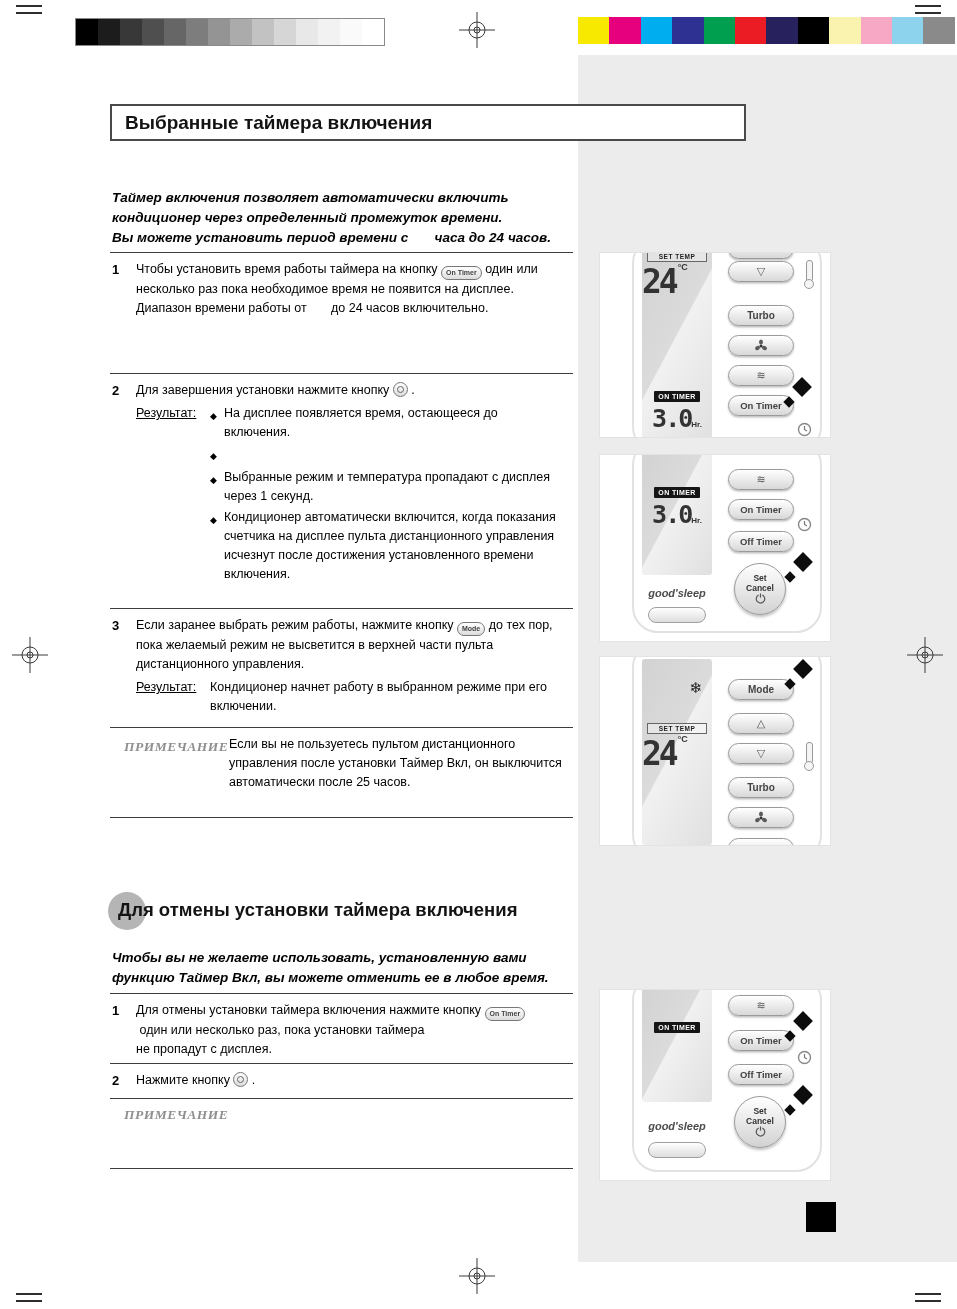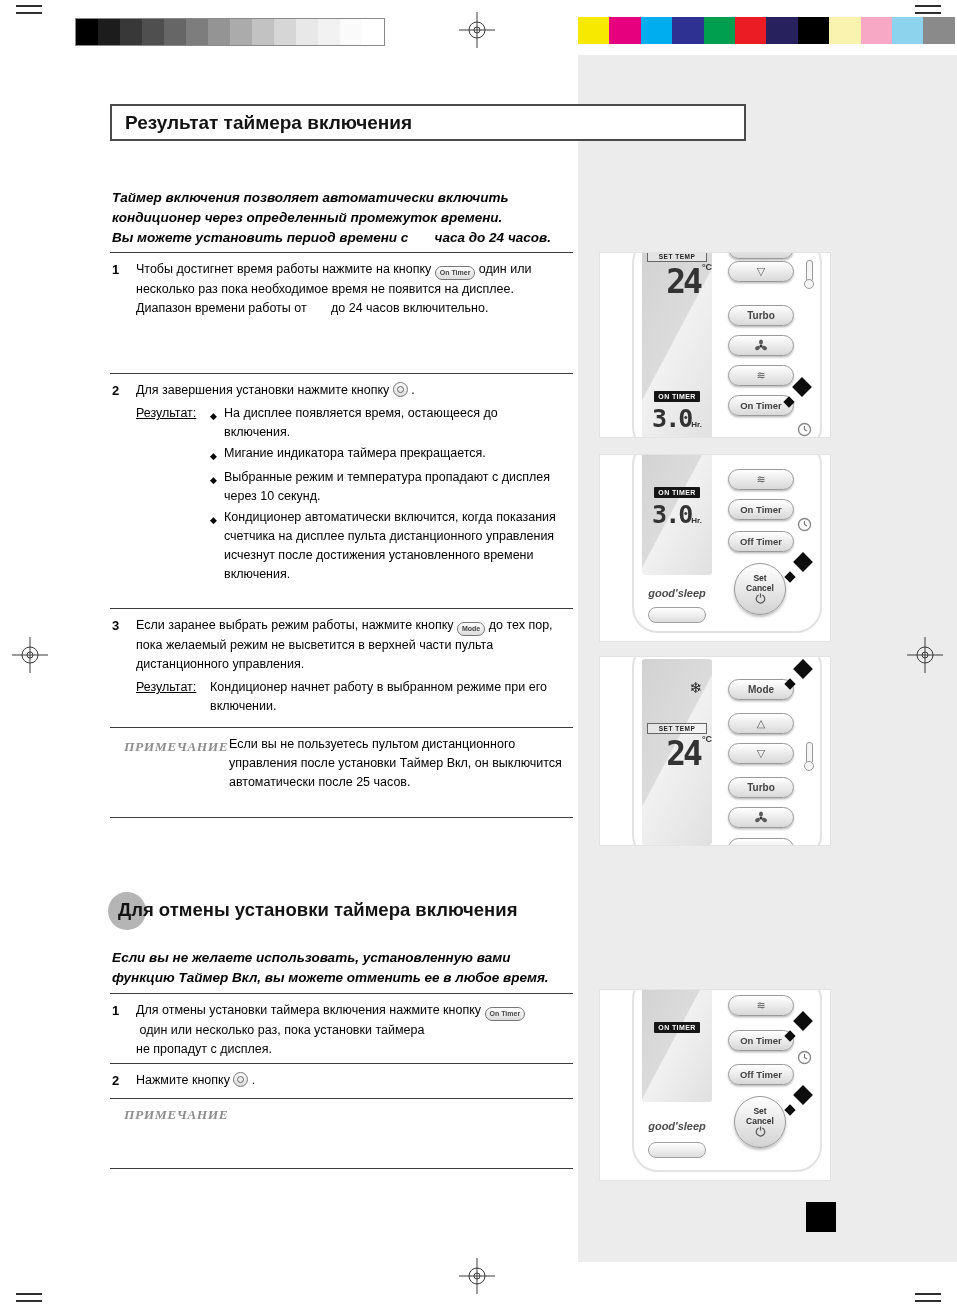--- a/index.html
+++ b/index.html
@@ -80,21 +80,21 @@
   .lcd { position:absolute; left:42px; width:70px; border-radius:3px;
     background:linear-gradient(118deg,#d2d2d2 0%, #dbdbdb 46%, #f1f1f1 47%, #e0e0e0 100%); }
   #p1 .lcd { top:-6px; height:198px; }
   #p2 .lcd { top:-8px; height:128px; }
   #p3 .lcd { top:2px;  height:186px; }
   #p4 .lcd { top:-8px; height:120px; }
 
   .settemp { position:absolute; left:5px; right:5px; text-align:center; font-size:6.5px; font-weight:bold;
     letter-spacing:0.5px; color:#222; border:1px solid #666; background:rgba(255,255,255,0.35); padding:1px 0; }
   #p1 .settemp { top:4px; } #p3 .settemp { top:64px; }
-  .temp-row { position:absolute; left:0; right:0; text-align:right; }
+  .temp-row { position:absolute; left:0; right:0; text-align:left; }
   #p1 .temp-row { top:15px; } #p3 .temp-row { top:75px; }
   .lcd-big { font-family:"DejaVu Sans Mono", monospace; font-weight:bold; font-size:33px; color:#333; letter-spacing:-3px; }
   .lcd-unit { font-size:9px; font-weight:bold; color:#333; vertical-align:top; margin-left:2px; }
   .timer-wrap { position:absolute; left:0; right:0; text-align:center; }
   #p1 .timer-wrap { top:138px; } #p2 .timer-wrap { top:34px; } #p4 .timer-wrap { top:34px; }
   .ontimer-label { display:inline-block; background:#151515; color:#fff; font-size:7px; font-weight:bold;
     padding:2px 4px; letter-spacing:0.4px; border-radius:1px; }
   .hours-row { margin-top:1px; }
   .lcd-mid { font-family:"DejaVu Sans Mono", monospace; font-weight:bold; font-size:25px; color:#333; letter-spacing:-2px; }
   .lcd-hr { font-size:8px; font-weight:bold; color:#333; }
@@ -197,63 +197,62 @@
   <div class="tickmark-h" style="left:16px; top:5px"></div>
   <div class="tickmark-h" style="left:16px; top:12px"></div>
   <div class="tickmark-h" style="left:915px; top:5px"></div>
   <div class="tickmark-h" style="left:915px; top:12px"></div>
   <div class="tickmark-h" style="left:16px; top:1293px"></div>
   <div class="tickmark-h" style="left:16px; top:1300px"></div>
   <div class="tickmark-h" style="left:915px; top:1293px"></div>
   <div class="tickmark-h" style="left:915px; top:1300px"></div>
 
   <div class="title-box">
-    <span>Результат таймера включения</span>
+    <span>Выбранные таймера включения</span>
   </div>
 
   <div class="intro pre">Таймер включения позволяет автоматически включить
 кондиционер через определенный промежуток времени.
 Вы можете установить период времени с       часа до 24 часов.</div>
 
   <div class="rule" style="top:252px"></div>
   <div class="rule" style="top:373px"></div>
   <div class="rule" style="top:608px"></div>
   <div class="rule" style="top:727px"></div>
   <div class="rule" style="top:817px"></div>
   <div class="rule" style="top:993px"></div>
   <div class="rule" style="top:1063px"></div>
   <div class="rule" style="top:1098px"></div>
   <div class="rule" style="top:1168px"></div>
 
   <div class="step" style="top:260px">
     <span class="stepnum">1</span>
-    <div class="steptext pre"><span>Чтобы достигнет время работы нажмите на кнопку </span><span class="mini-oval">On Timer</span><span> один или
+    <div class="steptext pre"><span>Чтобы установить время работы таймера на кнопку </span><span class="mini-oval">On Timer</span><span> один или
 несколько раз пока необходимое время не появится на дисплее.
 Диапазон времени работы от       до 24 часов включительно.</span></div>
   </div>
 
   <div class="step" style="top:381px">
     <span class="stepnum">2</span>
     <div class="steptext pre"><span>Для завершения установки нажмите кнопку </span><span class="mini-circle"></span><span> .</span></div>
     <div class="result-row">
       <span class="result-label">Результат:</span>
       <div class="bullets">
         <div class="bullet">
             <span class="diamond">◆</span>
             <span class="pre">На дисплее появляется время, остающееся до
 включения.</span>
           </div>
         <div class="bullet">
             <span class="diamond">◆</span>
-            <span class="pre">Мигание индикатора таймера прекращается.</span>
           </div>
         <div class="bullet">
             <span class="diamond">◆</span>
             <span class="pre">Выбранные режим и температура пропадают с дисплея
-через 10 секунд.</span>
+через 1 секунд.</span>
           </div>
         <div class="bullet">
             <span class="diamond">◆</span>
             <span class="pre">Кондиционер автоматически включится, когда показания
 счетчика на дисплее пульта дистанционного управления
 исчезнут после достижения установленного времени
 включения.</span>
           </div>
       </div>
     </div>
@@ -273,21 +272,21 @@
 
   <div class="note" style="top:735px">
     <span class="note-label">ПРИМЕЧАНИЕ</span>
     <div class="note-text pre">Если вы не пользуетесь пультом дистанционного
 управления после установки Таймер Вкл, он выключится
 автоматически после 25 часов.</div>
   </div>
 
   <div class="sec2-circle"></div>
   <div class="sec2-title">Для отмены установки таймера включения</div>
-  <div class="sec2-intro pre">Если вы не желаете использовать, установленную вами
+  <div class="sec2-intro pre">Чтобы вы не желаете использовать, установленную вами
 функцию Таймер Вкл, вы можете отменить ее в любое время.</div>
 
   <div class="step" style="top:1001px">
     <span class="stepnum">1</span>
     <div class="steptext pre"><span>Для отмены установки таймера включения нажмите кнопку </span><span class="mini-oval">On Timer</span><span>
  один или несколько раз, пока установки таймера
 не пропадут с дисплея.</span></div>
   </div>
 
   <div class="step" style="top:1071px">

